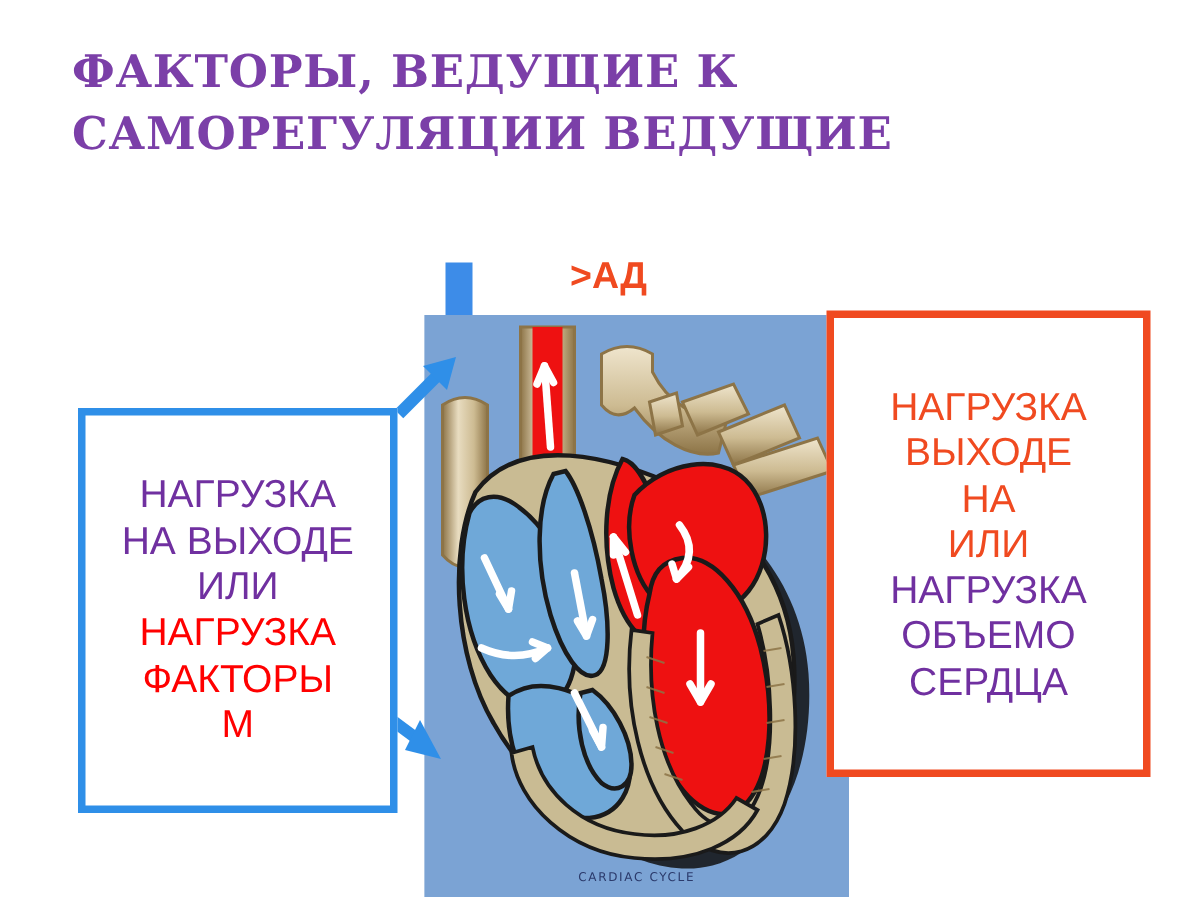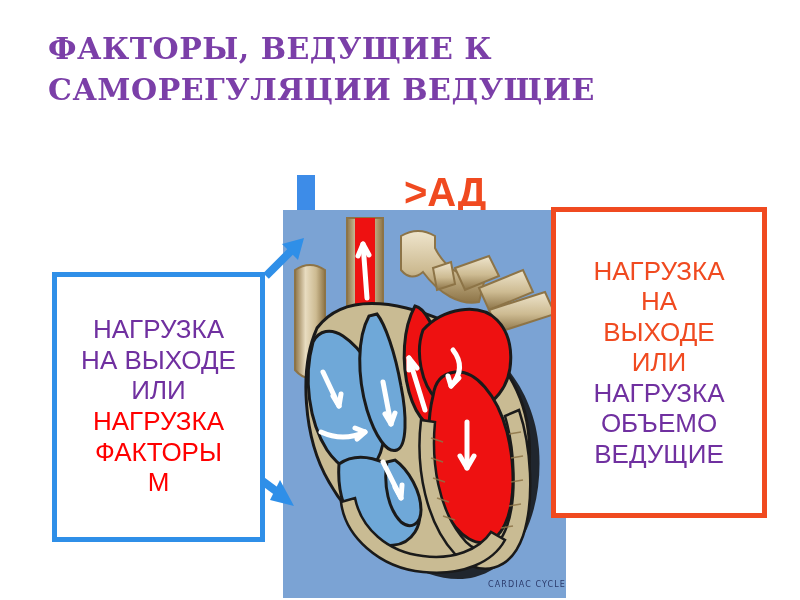--- a/index.html
+++ b/index.html
@@ -45,43 +45,43 @@
     width: 283px;
     height: 388px;
     background: #7ba3d4;
   }
   #heart-figure svg { display: block; }
   #heart-caption {
     position: absolute;
     left: 0;
     bottom: 9px;
     width: 100%;
-    text-align: right;
+    text-align: center;
     font-size: 8px;
     font-family: "DejaVu Sans", sans-serif;
     letter-spacing: 1.1px;
     color: #2b3a6b;
   }
 
   
   #blue-bar {
     position: absolute;
     left: 297px;
     top: 175px;
     width: 18px;
     height: 37px;
     background: #3d8ce8;
   }
 
   
   #ad-label {
     position: absolute;
-    left: 404px;
+    left: 380px;
     top: 172px;
-    font-size: 40px;
+    font-size: 25px;
     font-weight: bold;
     color: #f04a20;
     letter-spacing: 0px;
     line-height: 1;
     white-space: nowrap;
   }
 
   
   #left-box {
     position: absolute;
@@ -281,21 +281,21 @@
     <span class="ln c-purple">НАГРУЗКА</span>
     <span class="ln c-purple">НА ВЫХОДЕ</span>
     <span class="ln c-purple">ИЛИ</span>
     <span class="ln c-red">НАГРУЗКА</span>
     <span class="ln c-red">ФАКТОРЫ</span>
     <span class="ln c-red">М</span>
   </div>
 
   <div id="right-box">
     <span class="ln c-orange">НАГРУЗКА</span>
+    <span class="ln c-orange">ВЫХОДЕ</span>
     <span class="ln c-orange">НА</span>
-    <span class="ln c-orange">ВЫХОДЕ</span>
     <span class="ln c-orange">ИЛИ</span>
     <span class="ln c-purple">НАГРУЗКА</span>
     <span class="ln c-purple">ОБЪЕМО</span>
-    <span class="ln c-purple">ВЕДУЩИЕ</span>
+    <span class="ln c-purple">СЕРДЦА</span>
   </div>
 
 </div>
 
 </body></html>

